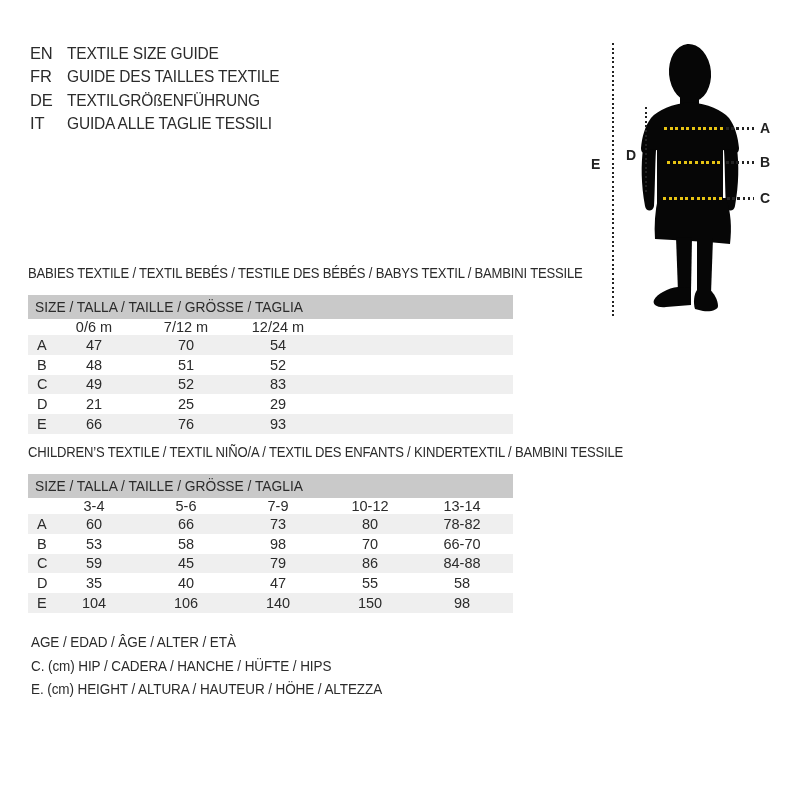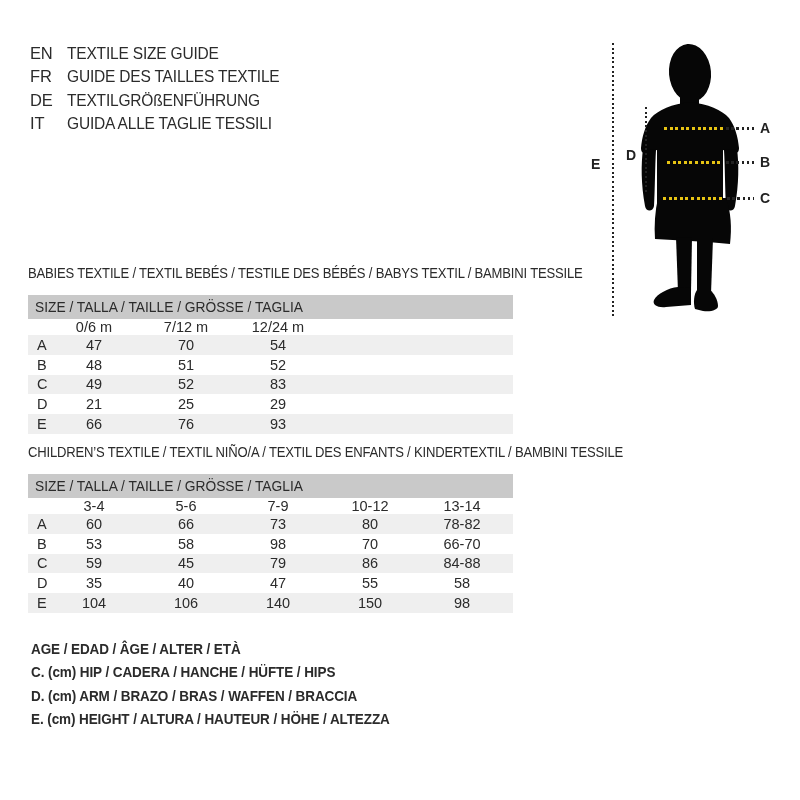--- a/index.html
+++ b/index.html
@@ -38,21 +38,21 @@
   .children .trow { grid-template-columns:20px repeat(5,92px); }
   .thead { height:16px; }
   .trow:not(.thead) { height:19.8px; }
   .trow.stripe { background:var(--stripe,#efefef); }
   .cell { white-space:nowrap; }
   .cell.rlabel { padding-left:9px; }
   .cell.colh, .cell.val { text-align:center; }
 
   
   #legend { left:31px; top:633px; }
-  .legend-line { height:23.6px; display:flex; align-items:flex-end; font-size:15px; white-space:nowrap;font-weight:bold; }
+  .legend-line { height:23.6px; display:flex; align-items:flex-start; font-size:15px; white-space:nowrap; }
   .legend-line > span { display:inline-block; transform:scaleX(0.9); transform-origin:left center; letter-spacing:-0.1px; }
 </style>
 </head>
 <body style="--accent: #e6c313; --barbg: #c9c9c9; --stripe: #efefef; --text: #2b2b2b;">
 
 <div id="canvas">
 
   <div id="lang-block" class="abs">
     <div class="lang-row">
       <span class="lang-code">EN</span>
@@ -212,20 +212,17 @@
   </div>
 
   <div id="legend" class="abs">
     <div class="legend-line">
         <span>AGE / EDAD / ÂGE / ALTER / ETÀ</span>
       </div>
     <div class="legend-line">
         <span>C. (cm) HIP / CADERA / HANCHE / HÜFTE / HIPS</span>
       </div>
     <div class="legend-line">
-        <span>D. (cm) ARM / BRAZO / BRAS / WAFFEN / BRACCIA</span>
-      </div>
-    <div class="legend-line">
         <span>E. (cm) HEIGHT / ALTURA / HAUTEUR / HÖHE / ALTEZZA</span>
       </div>
   </div>
 
 </div>
 
 </body></html>

